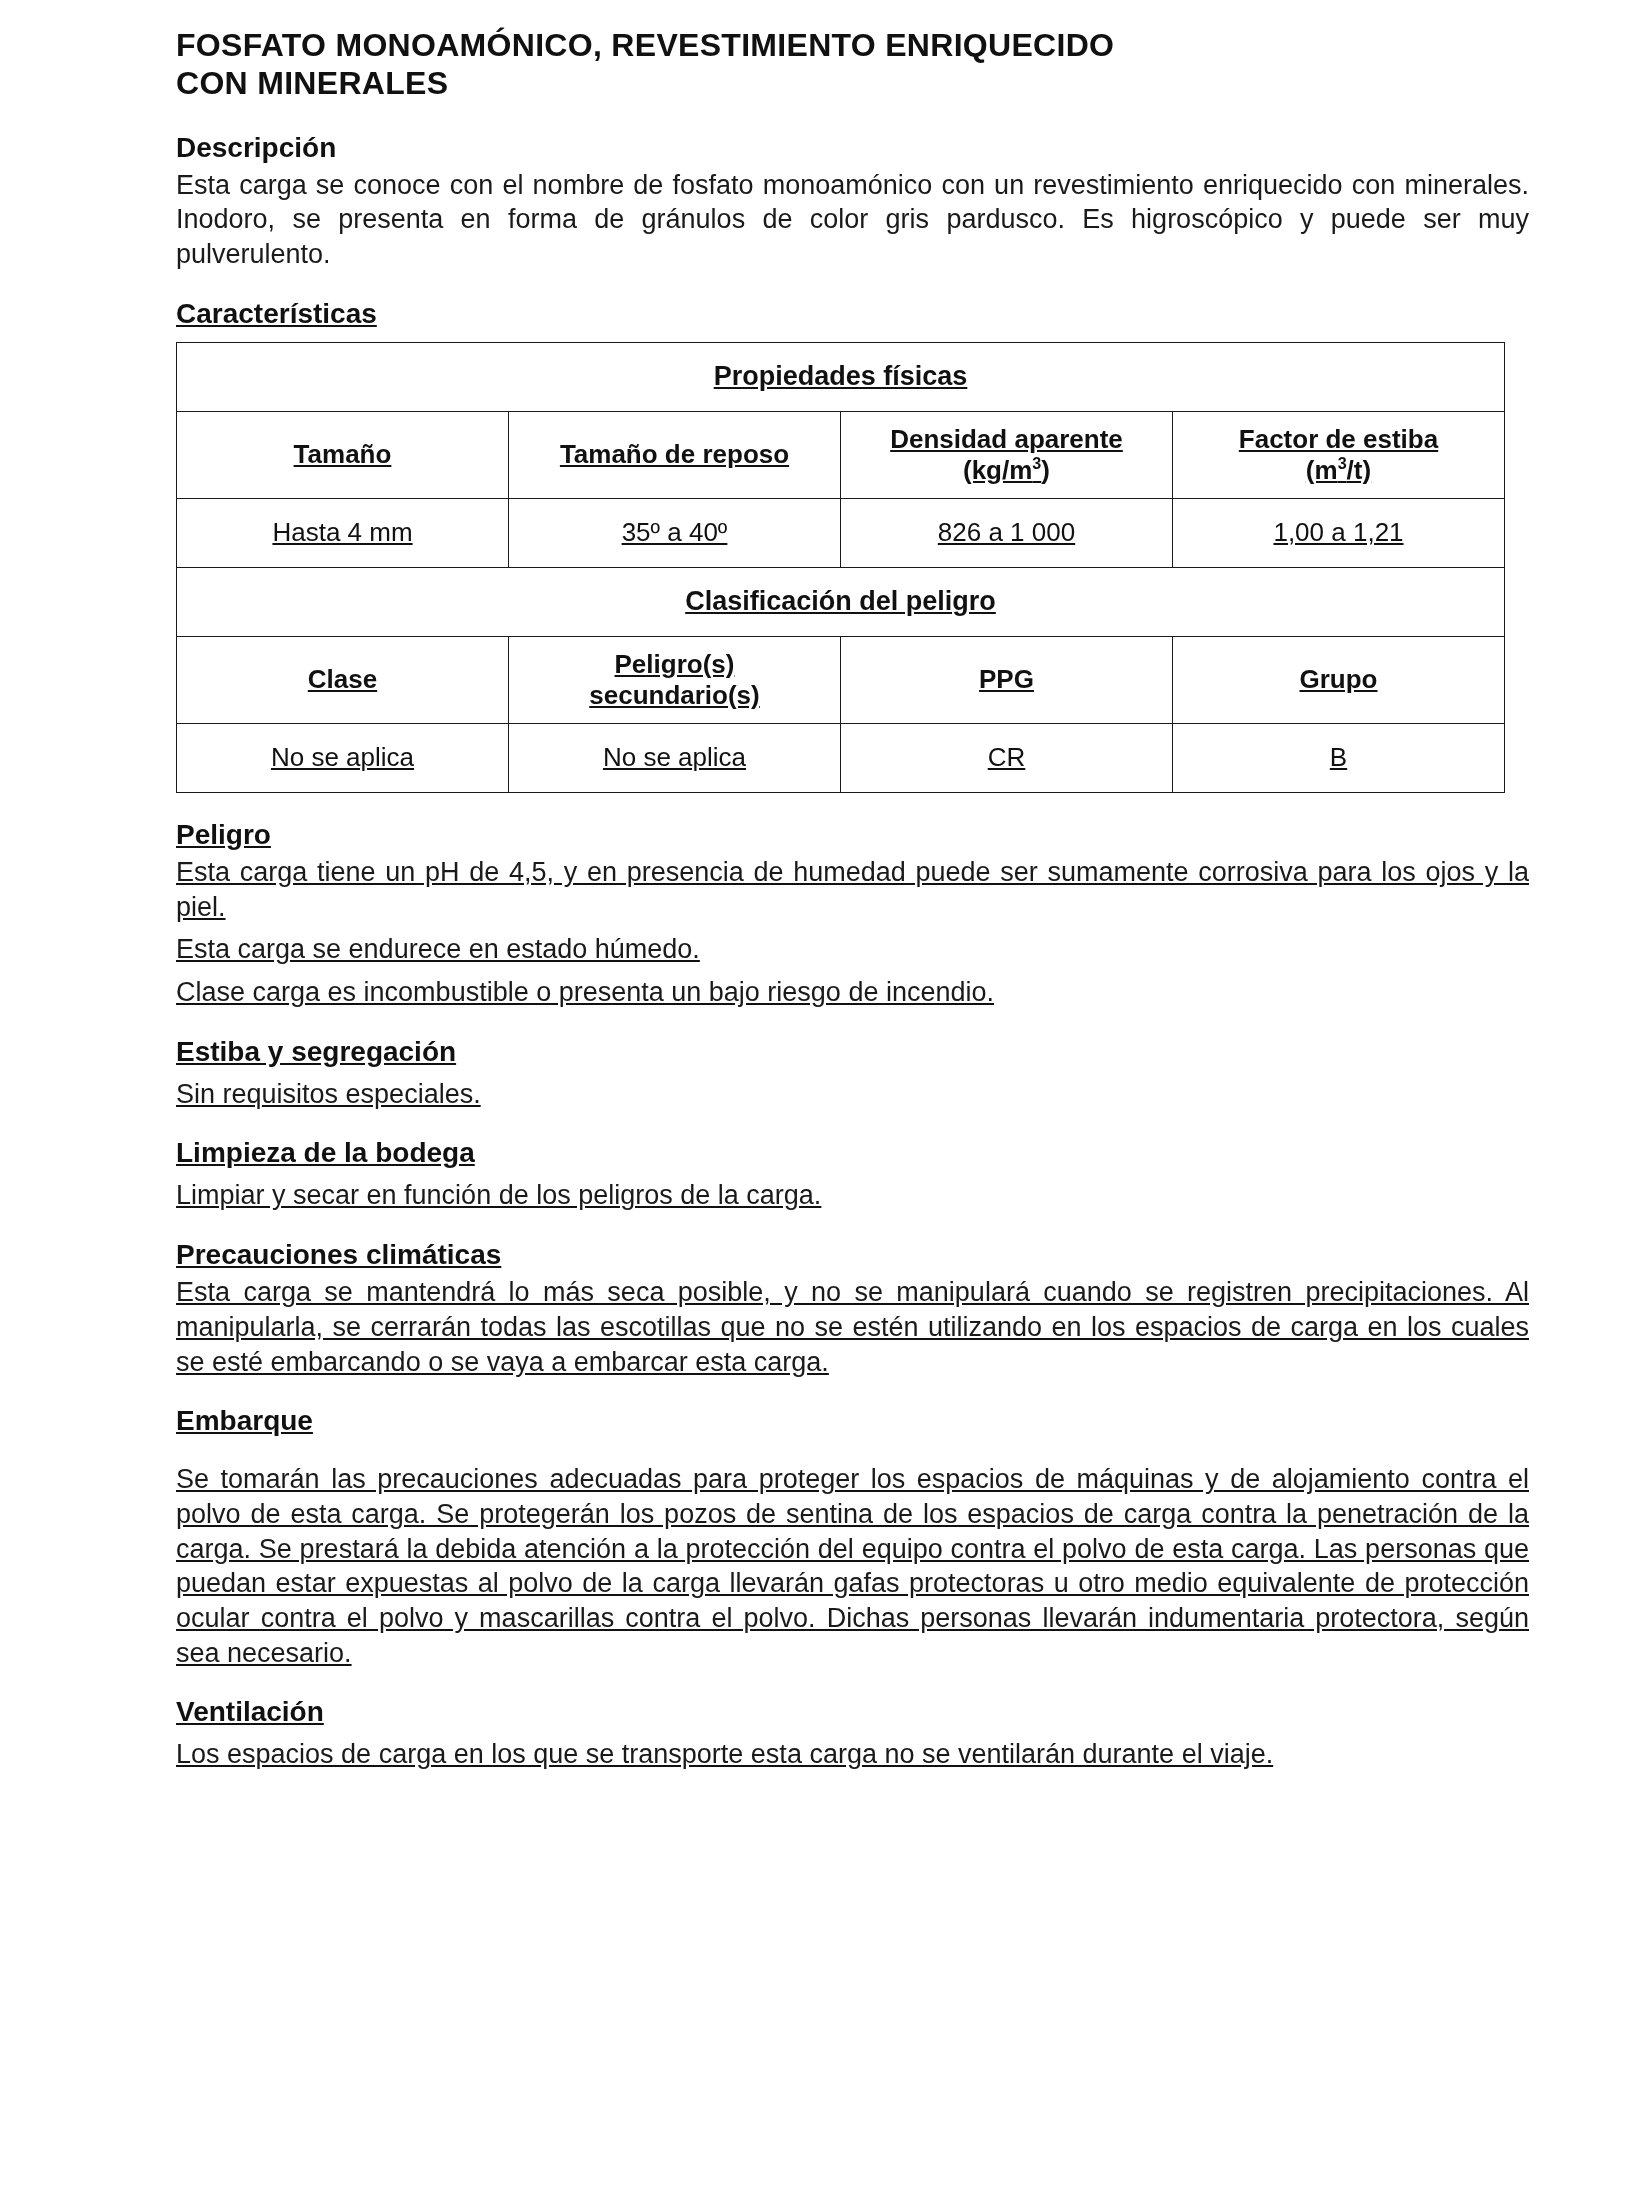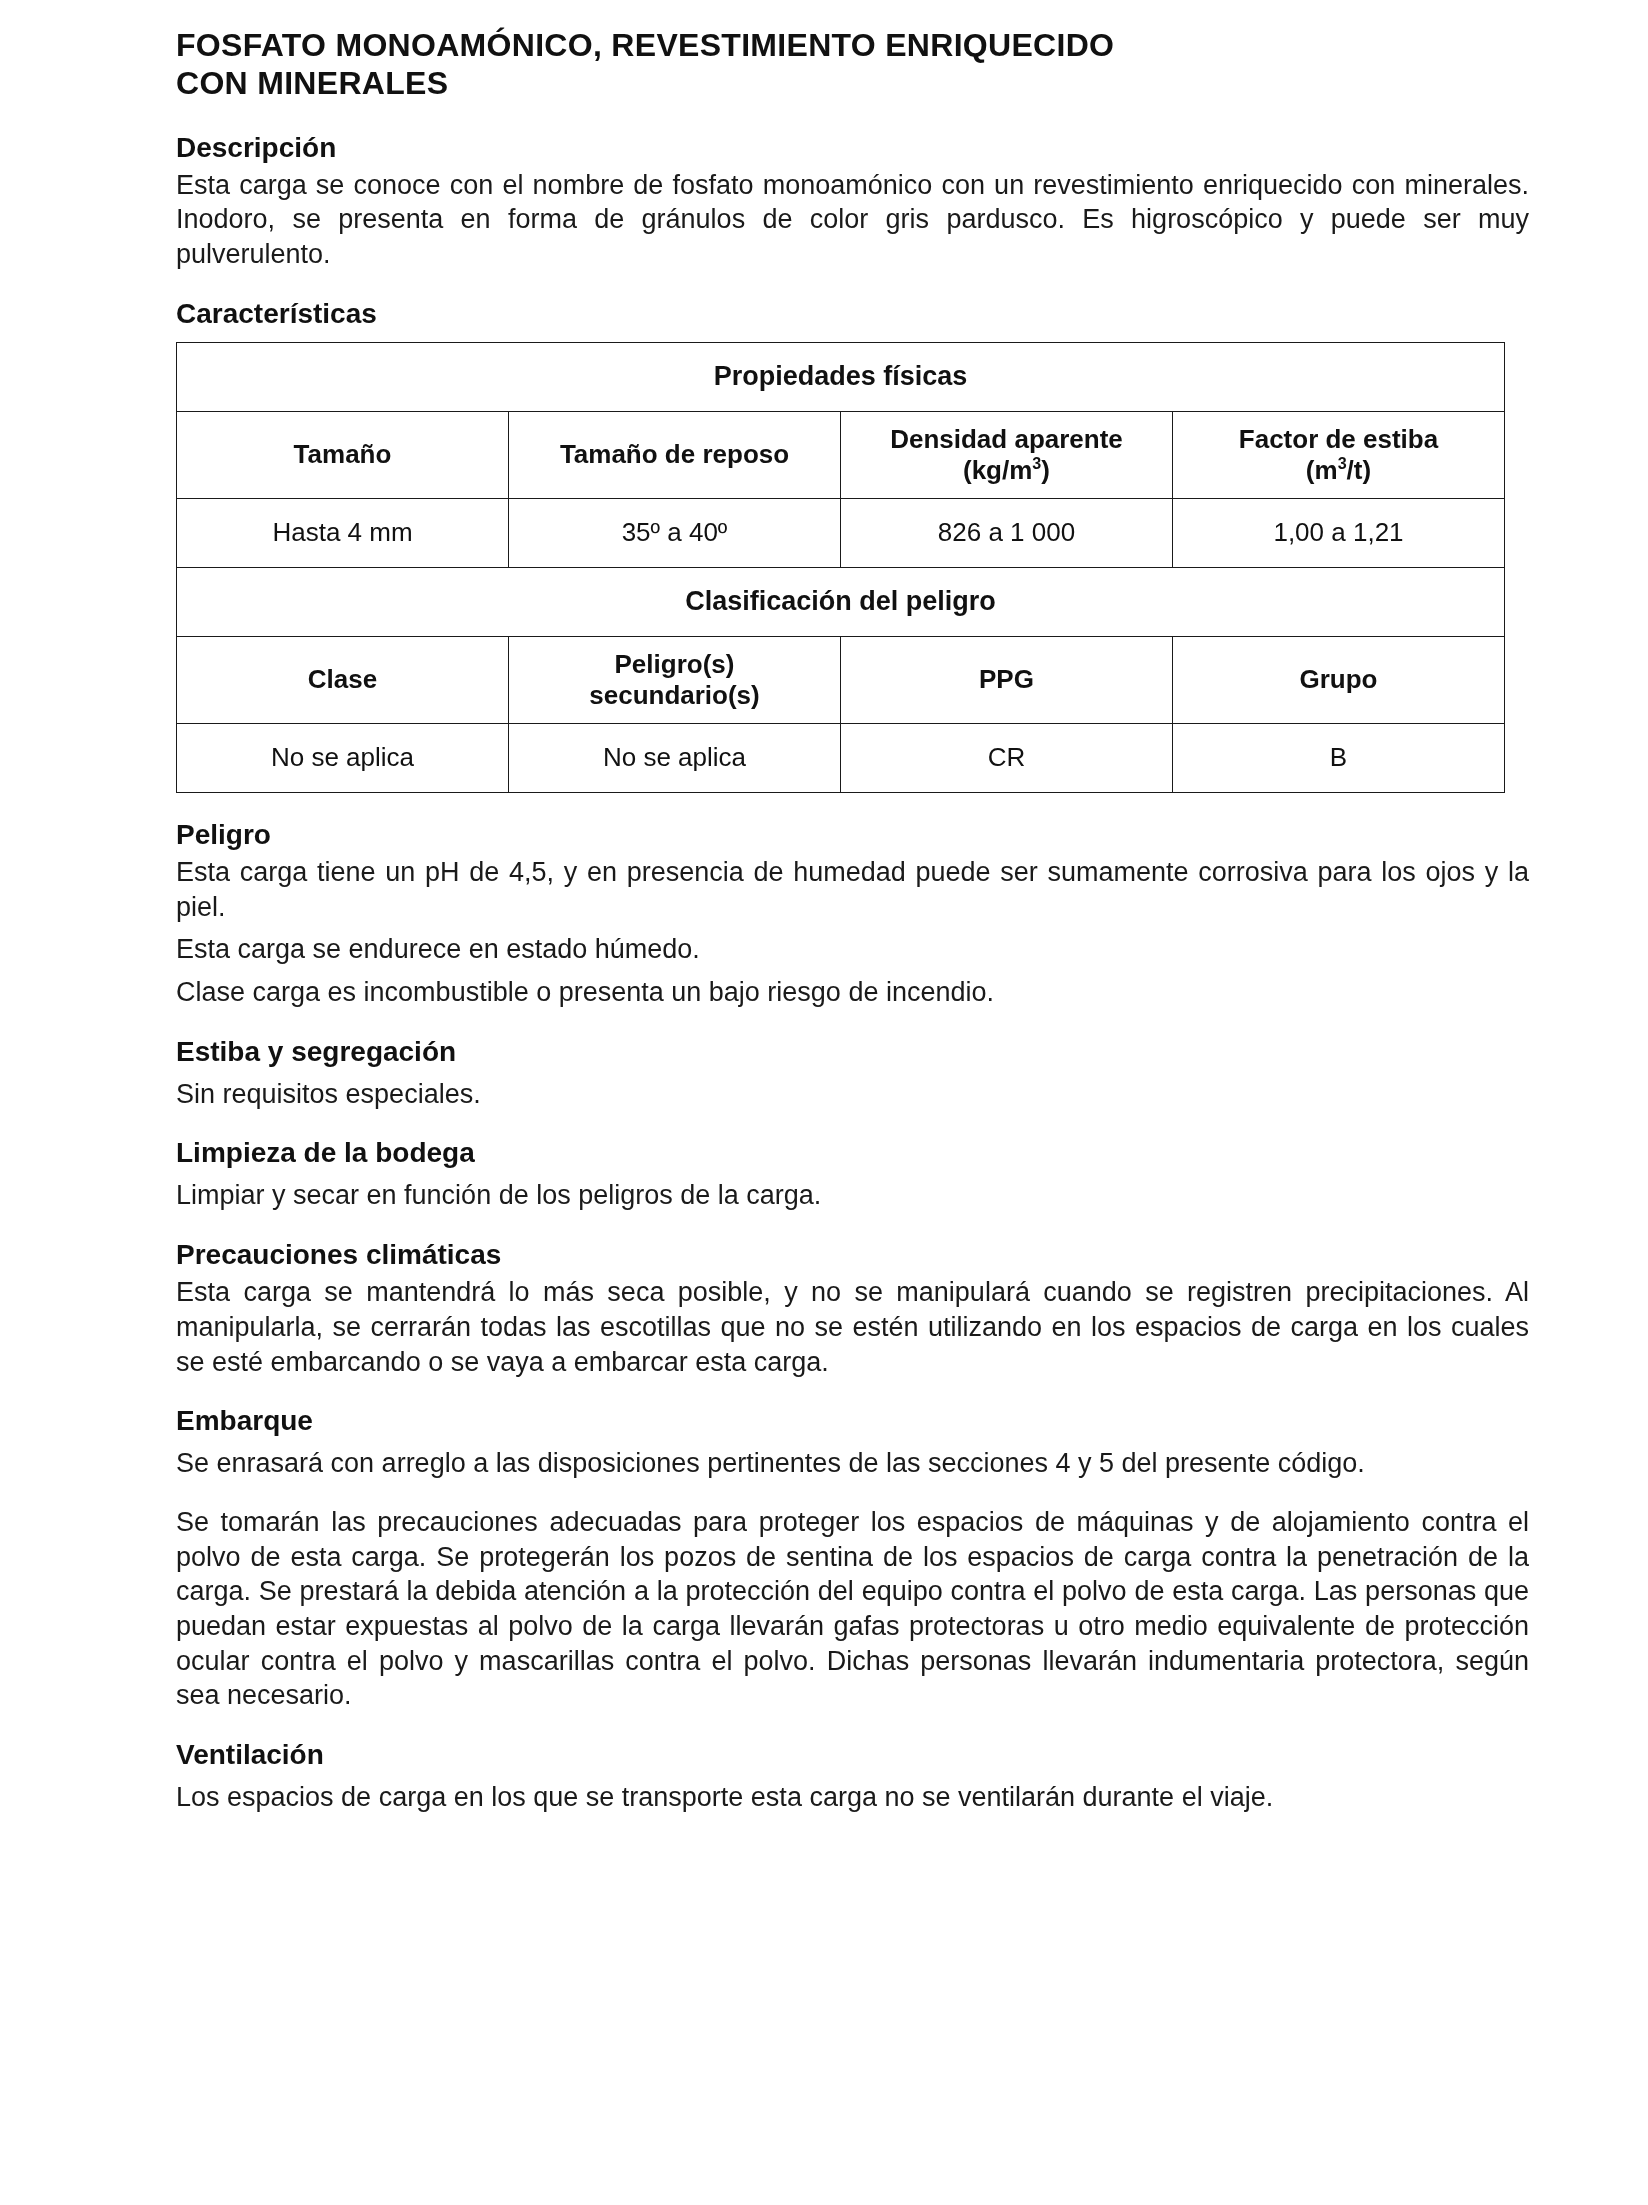--- a/index.html
+++ b/index.html
@@ -36,21 +36,21 @@
   .doc-title .line { display: block; }
 
   
   .section { margin: 0 0 0 0; }
   .heading {
     font-weight: 700;
     font-size: 28px;
     line-height: 1.25;
     margin: 0 0 3.2px 0;
   }
-  .section + .section { margin-top: 24px; }
+  .section + .section { margin-top: 24px; text-decoration: underline; }
 
   
   .para {
     font-size: 27px;
     line-height: 1.285;
     margin: 0;
     text-align: justify;
     text-justify: inter-word;
     max-width: 1353px;
     color: #1a1a1a;
@@ -180,21 +180,20 @@
     <p class="para no-justify">Limpiar y secar en función de los peligros de la carga.</p>
   </div>
 
   <div class="section">
     <div class="heading">Precauciones climáticas</div>
     <p class="para">Esta carga se mantendrá lo más seca posible, y no se manipulará cuando se registren precipitaciones. Al manipularla, se cerrarán todas las escotillas que no se estén utilizando en los espacios de carga en los cuales se esté embarcando o se vaya a embarcar esta carga.</p>
   </div>
 
   <div class="section">
     <div class="heading">Embarque</div>
-    <p class="para no-justify">Se enrasará con arreglo a las disposiciones pertinentes de las secciones 4 y 5 del presente código.</p>
   </div>
 
   <div class="section">
     <p class="para">Se tomarán las precauciones adecuadas para proteger los espacios de máquinas y de alojamiento contra el polvo de esta carga. Se protegerán los pozos de sentina de los espacios de carga contra la penetración de la carga. Se prestará la debida atención a la protección del equipo contra el polvo de esta carga. Las personas que puedan estar expuestas al polvo de la carga llevarán gafas protectoras u otro medio equivalente de protección ocular contra el polvo y mascarillas contra el polvo. Dichas personas llevarán indumentaria protectora, según sea necesario.</p>
   </div>
 
   <div class="section">
     <div class="heading">Ventilación</div>
     <p class="para no-justify">Los espacios de carga en los que se transporte esta carga no se ventilarán durante el viaje.</p>
   </div>

